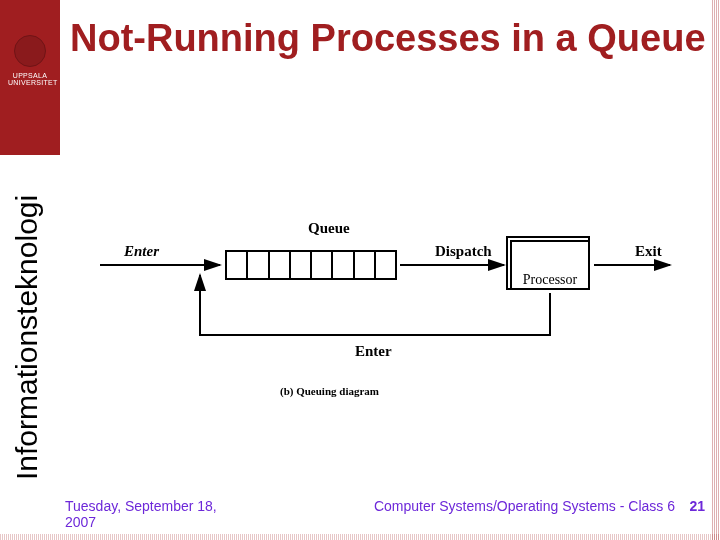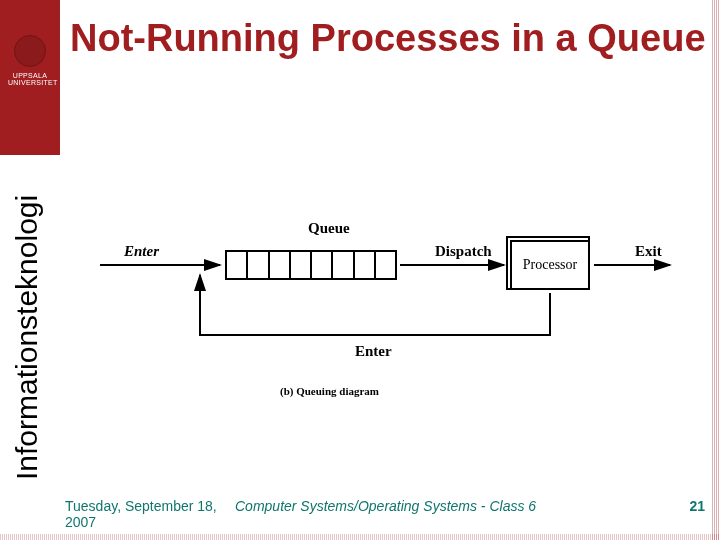--- a/index.html
+++ b/index.html
@@ -55,24 +55,24 @@
     white-space: nowrap;
   }
   .footer {
     position: absolute;
     left: 65px; bottom: 10px;
     right: 15px;
     display: flex;
     justify-content: space-between;
     align-items: flex-start;
     font-size: 14px;
-    color: #0f766e;
+    color: #6d28d9;
   }
   .footer .date { width: 170px; }
-  .footer .course { flex: 1; text-align: left; font-style: italic; }
+  .footer .course { flex: 1; text-align: right; }
   .footer .pg { width: 30px; text-align: right; font-weight: bold; }
   .stripes {
     position: absolute;
     right: 0; top: 0;
     width: 8px; height: 100%;
     background: repeating-linear-gradient(to right,
       #a01e20 0 1px, #fff 1px 2px);
     opacity: 0.35;
   }
   .stripes-bottom {
@@ -116,21 +116,21 @@
     border-right: 2px solid #000;
   }
   .queue-box .cell:last-child { border-right: none; }
 
   .proc {
     position: absolute;
     left: 420px; top: 25px;
     width: 80px; height: 50px;
     border: 2px solid #000;
     display: flex;
-    align-items: center; justify-content: center;
+    align-items: flex-end; justify-content: center;
     font-size: 14px;
     font-family: "Times New Roman", serif;
     background: #fff;
   }
   .proc::before {
     content: "";
     position: absolute;
     left: -6px; top: -6px;
     width: 80px; height: 50px;
     border: 2px solid #000;

